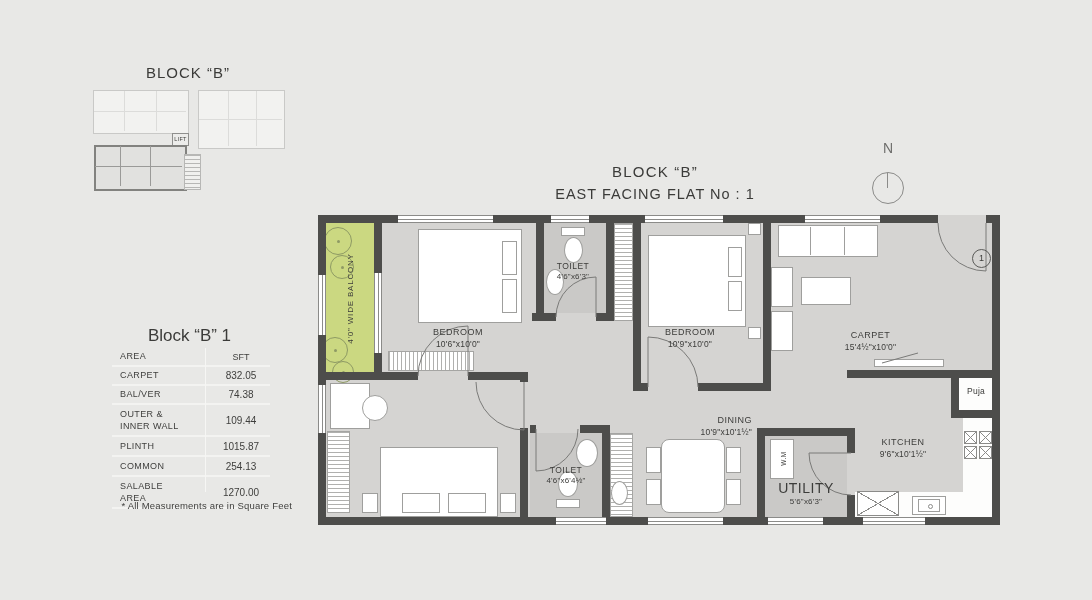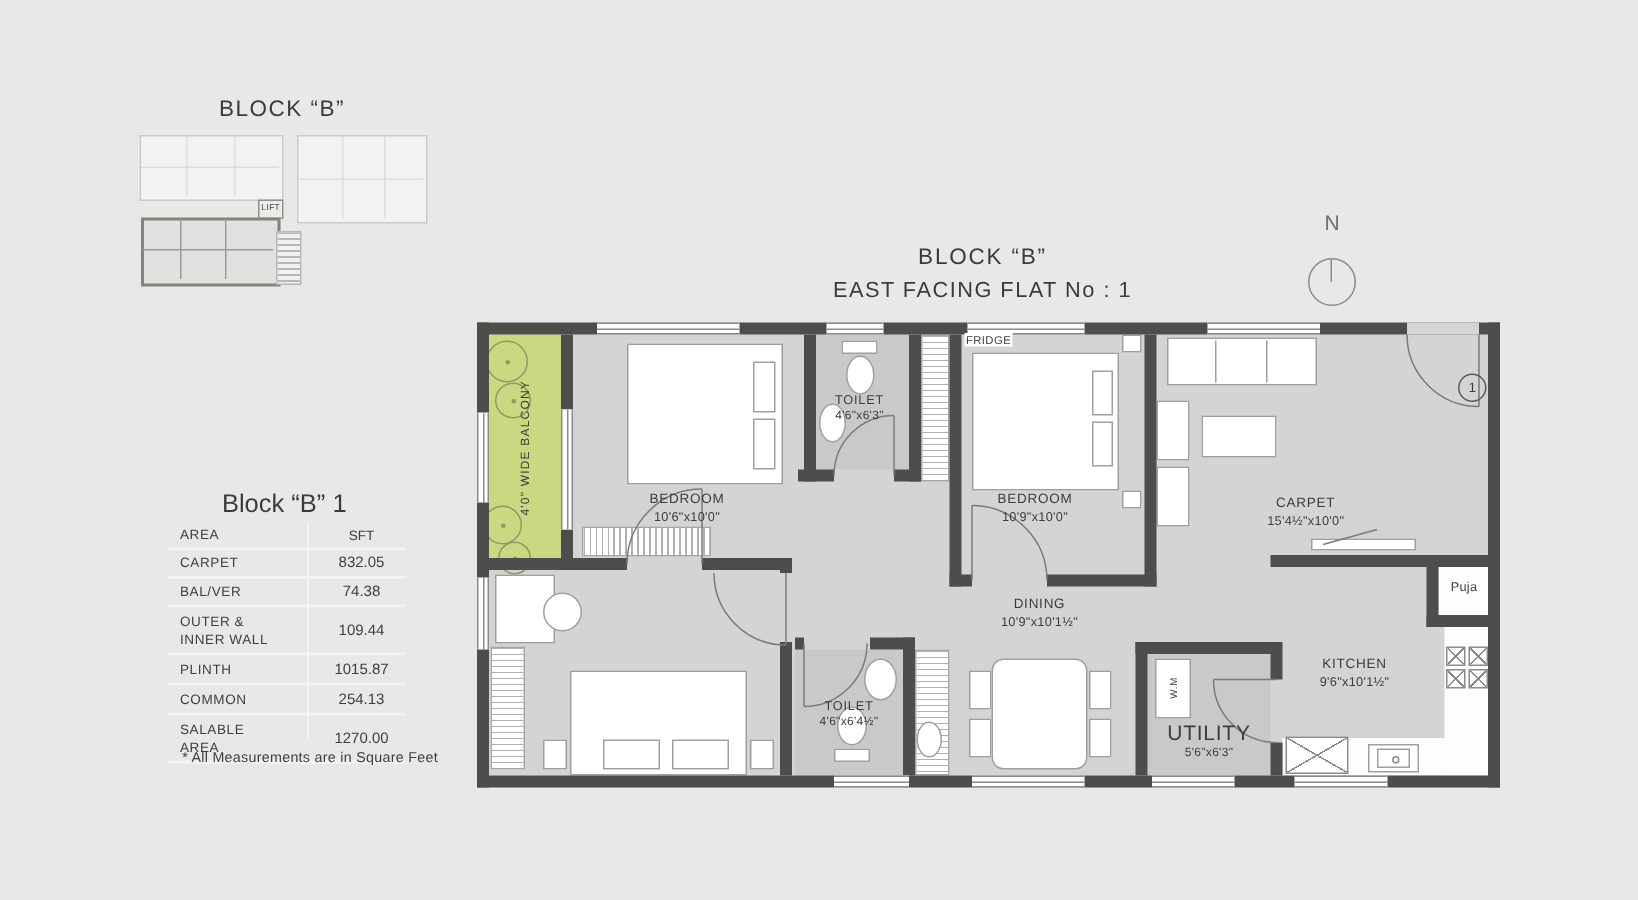--- a/index.html
+++ b/index.html
@@ -158,21 +158,20 @@
 
   <div class="hatch-h" style="left:70px;top:136px;width:86px;height:20px;"></div>
   <div class="hatch-v" style="left:296px;top:8px;width:19px;height:98px;"></div>
   <div class="hatch-v" style="left:9px;top:216px;width:23px;height:82px;"></div>
   <div class="hatch-v" style="left:292px;top:218px;width:23px;height:84px;"></div>
 
   <div class="furn" id="wm-box">
     <div id="wm-label">W.M</div>
   </div>
   <div class="xbox" id="fridge-box"></div>
-  <div class="abs" id="fridge-label"><span>FRIDGE</span></div>
   <div class="furn" style="left:594px;top:281px;width:34px;height:19px;"></div>
   <div class="furn" id="sink-inner"></div>
   <div id="sink-dot"></div>
   <div class="xbox" style="left:646px;top:216px;width:13px;height:13px;"></div>
   <div class="xbox" style="left:661px;top:216px;width:13px;height:13px;"></div>
   <div class="xbox" style="left:646px;top:231px;width:13px;height:13px;"></div>
   <div class="xbox" style="left:661px;top:231px;width:13px;height:13px;"></div>
 
   <svg id="arc-layer" width="682" height="310">
     <g stroke="#7a7a78" stroke-width="1" fill="none">
@@ -211,21 +210,21 @@
     <span class="nm">CARPET</span>
     <span class="dim">15'4½"x10'0"</span>
   </div>
   <div class="rlabel" id="puja-label">
     <span class="nm" style="font-size:8.5px;letter-spacing:.2px;">Puja</span>
   </div>
   <div class="rlabel" style="left:212px;top:250px;width:72px;">
     <span class="nm" style="font-size:8.5px;">TOILET</span>
     <span class="dim" style="font-size:8px;">4'6"x6'4½"</span>
   </div>
-  <div class="rlabel" style="left:316px;top:182px;width:118px;">
+  <div class="rlabel" style="left:316px;top:200px;width:118px;text-align:right;">
     <span class="nm">DINING</span>
     <span class="dim">10'9"x10'1½"</span>
   </div>
   <div class="rlabel" style="left:450px;top:264px;width:76px;">
     <span class="nm" style="font-size:14px;">UTILITY</span>
     <span class="dim" style="font-size:8px;">5'6"x6'3"</span>
   </div>
   <div class="rlabel" style="left:525px;top:222px;width:120px;">
     <span class="nm">KITCHEN</span>
     <span class="dim">9'6"x10'1½"</span>

